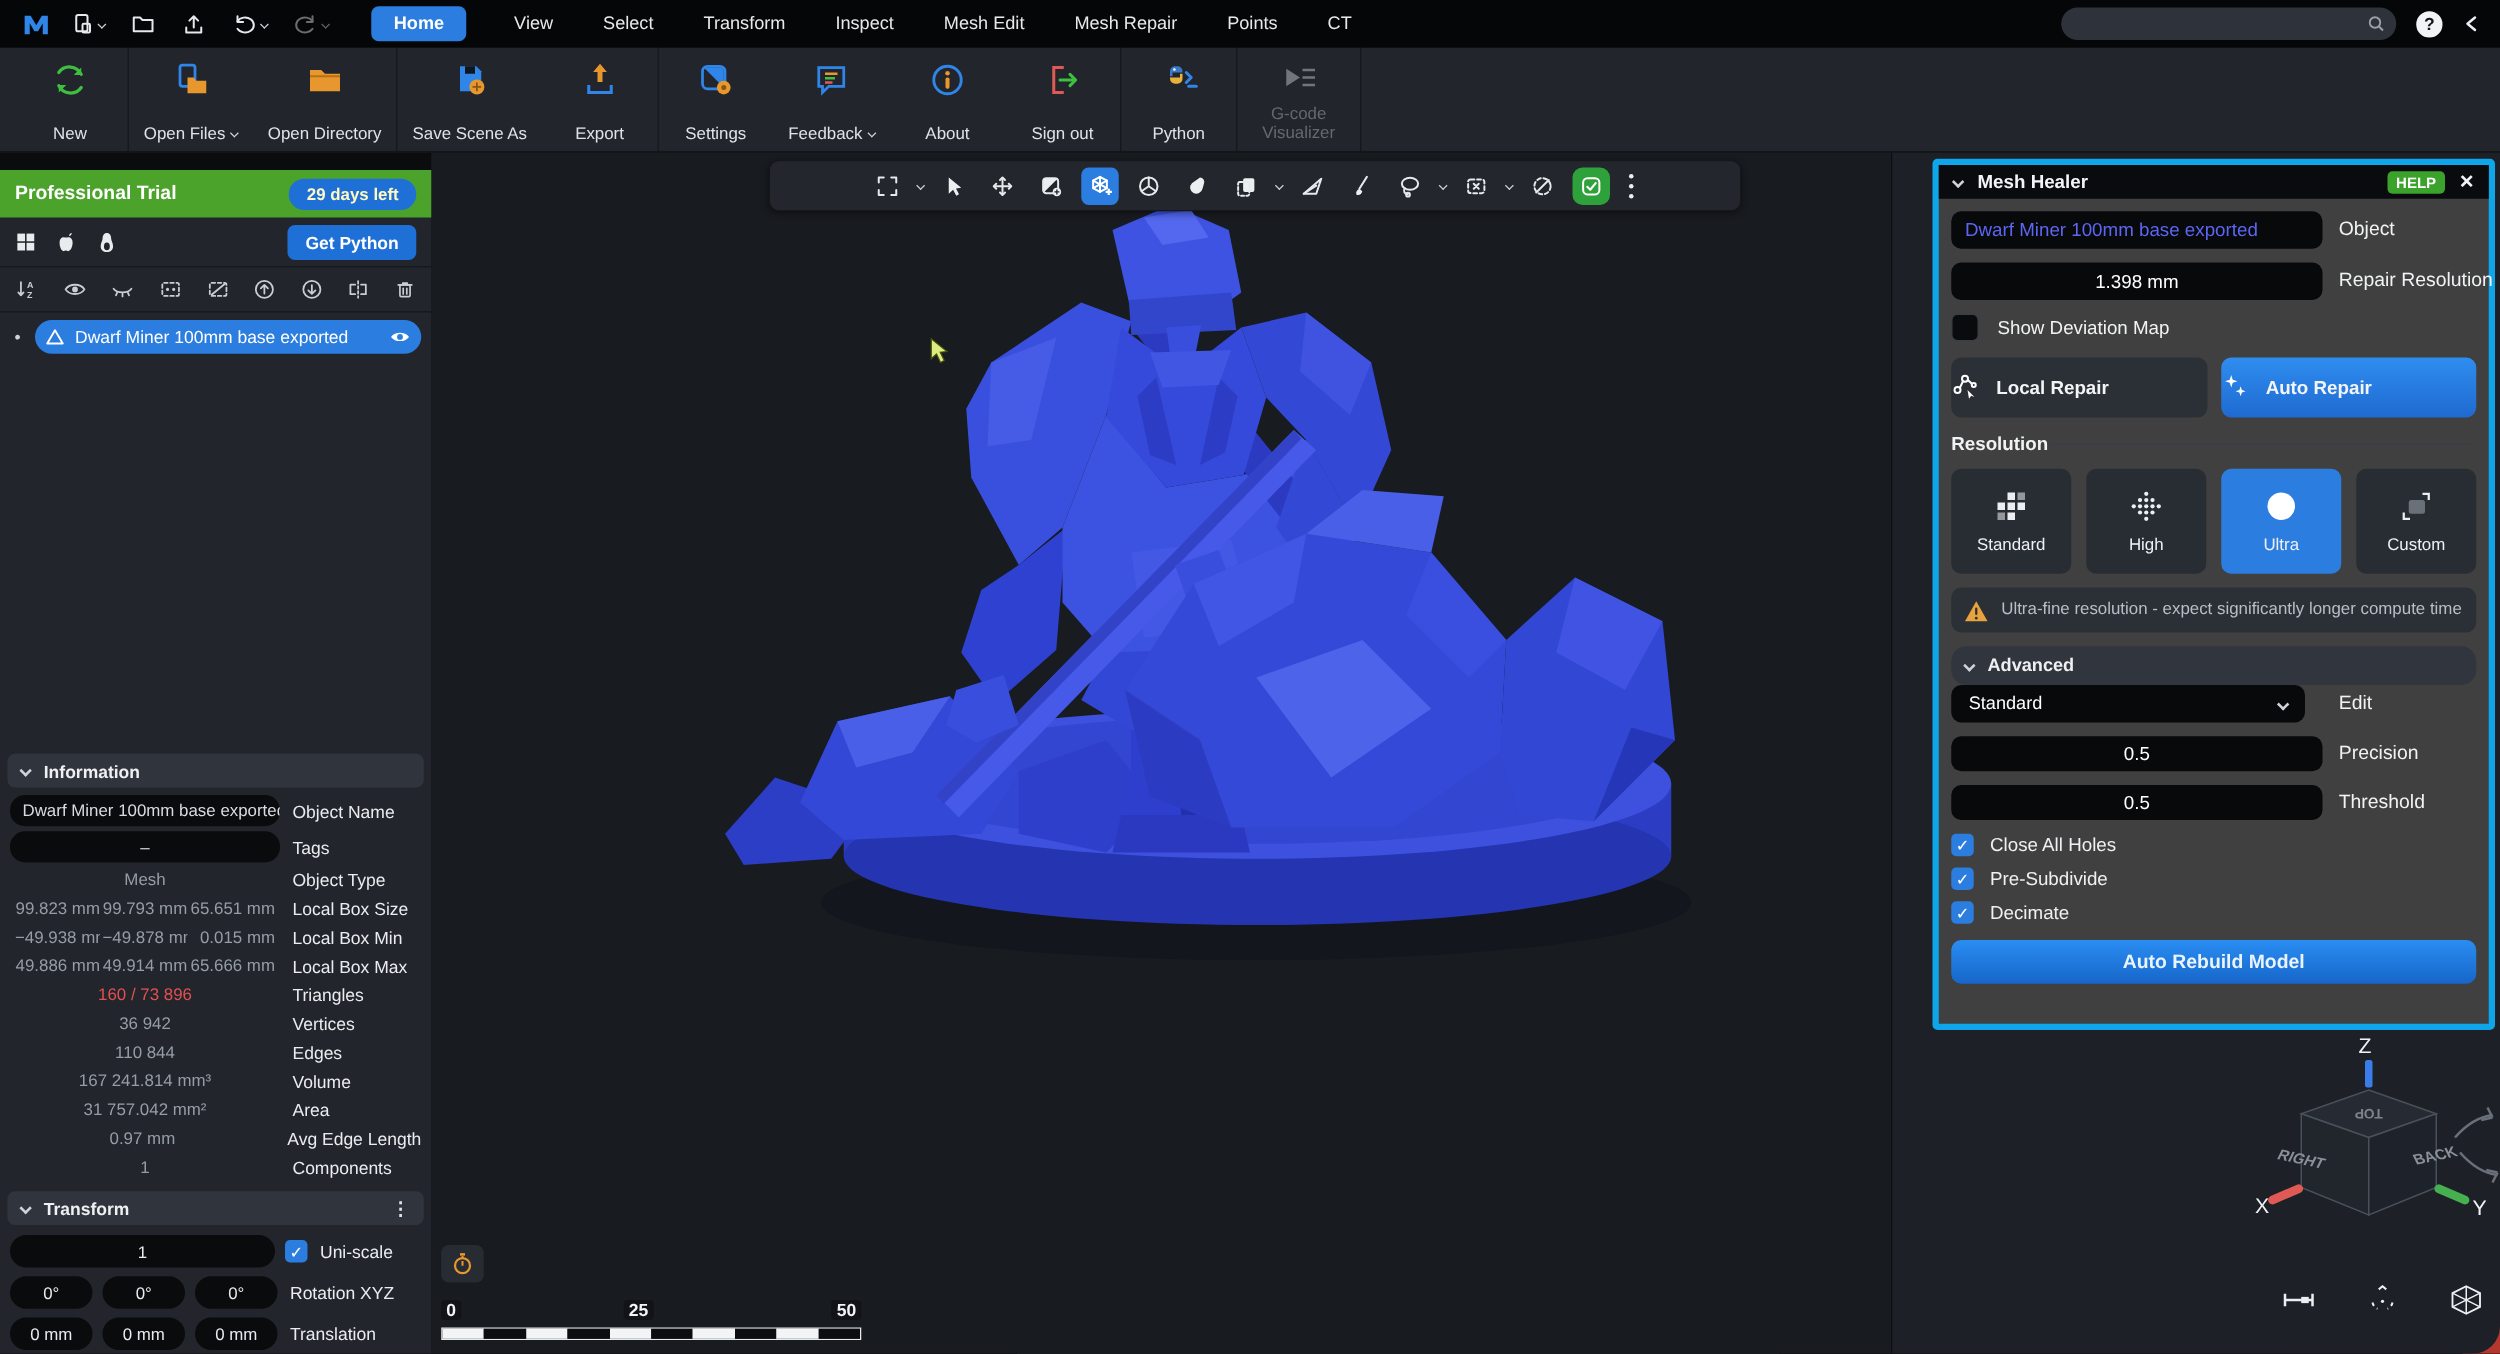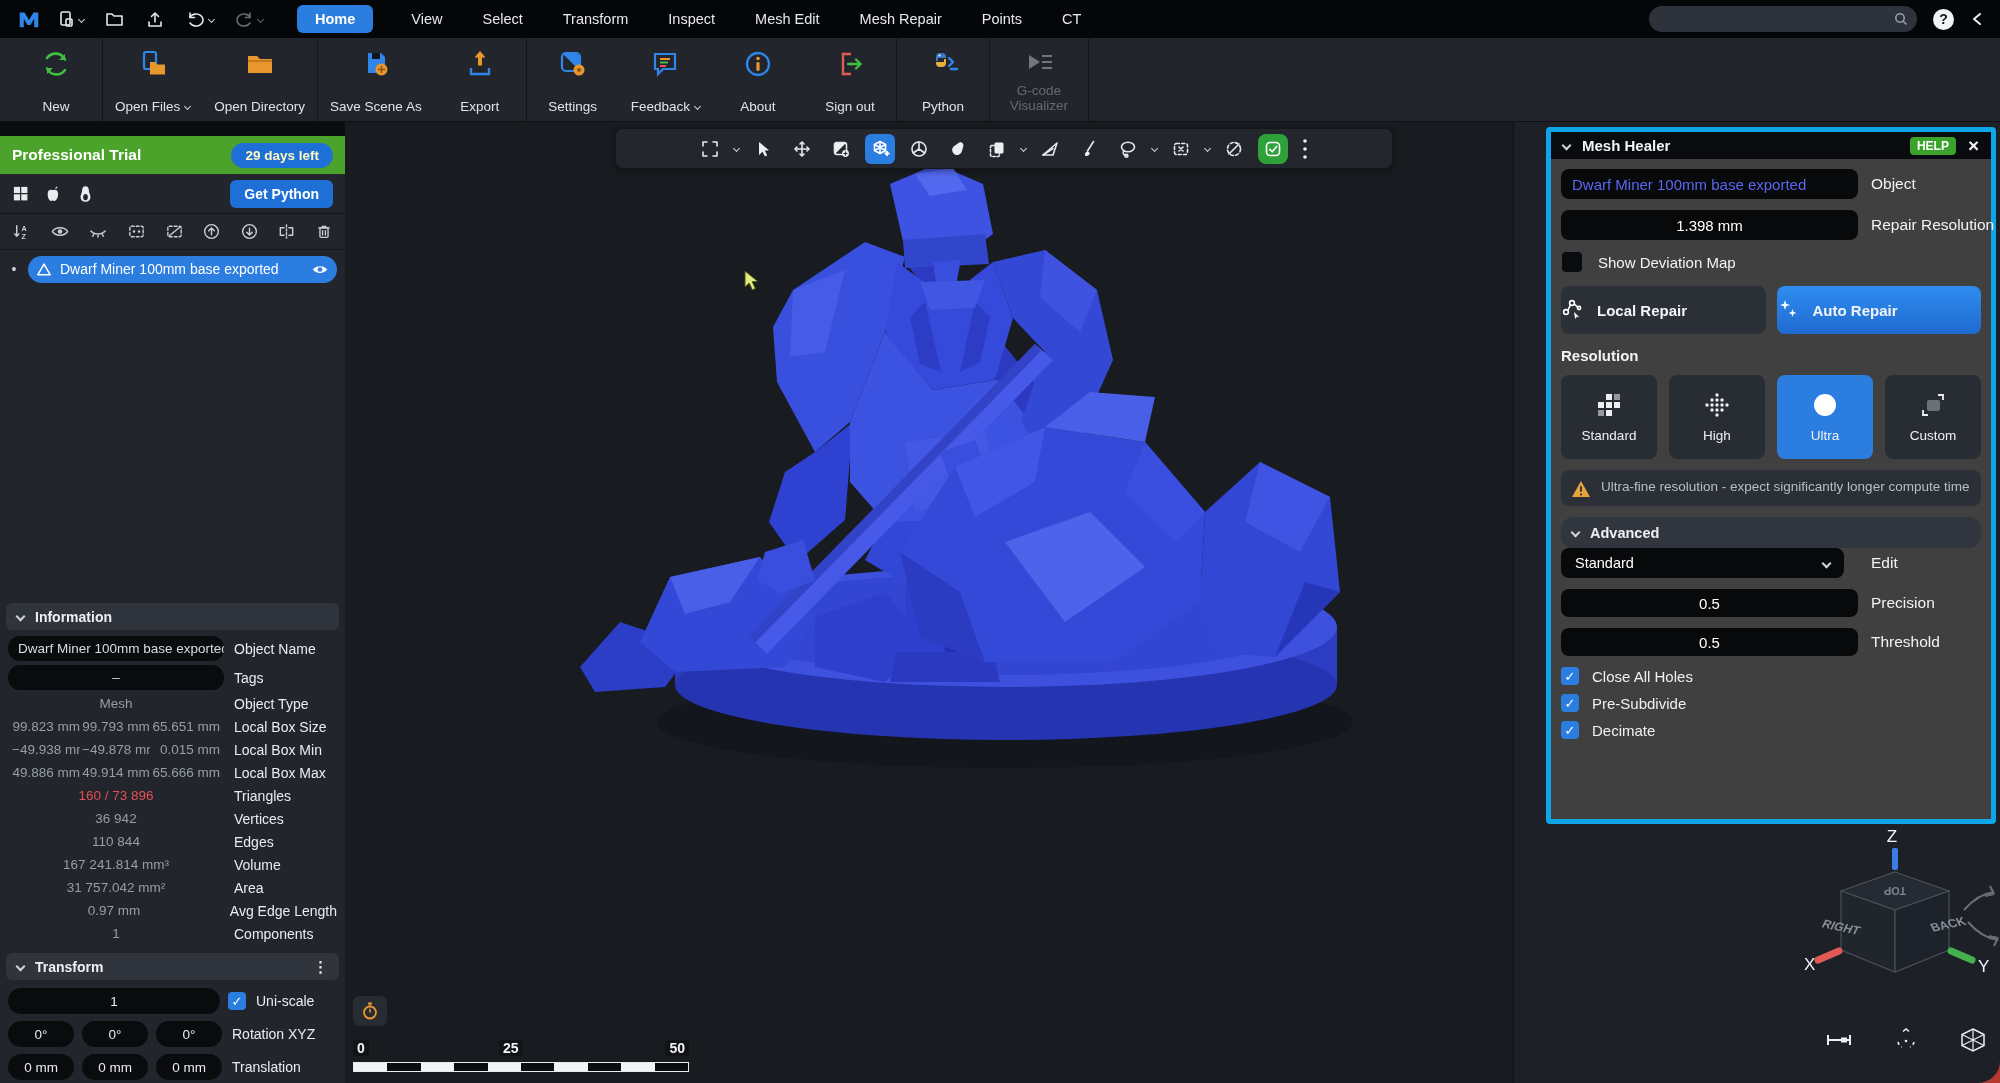--- a/index.html
+++ b/index.html
@@ -801,20 +801,21 @@
             <span>Close All Holes</span>
           </div>
         <div class="cbrow">
             <span class="cb">✓</span>
             <span>Pre-Subdivide</span>
           </div>
         <div class="cbrow">
             <span class="cb">✓</span>
             <span>Decimate</span>
           </div>
+        <div class="rebuild-btn">Auto Rebuild Model</div>
       </div>
     </div>
 
     <div class="gizmo">
       <svg width="210" height="190" viewBox="0 0 210 190">
         <text x="100" y="20" fill="#f0f2f4" font-size="17" font-family="Liberation Sans" text-anchor="middle">Z</text>
         <rect x="100" y="26" width="6" height="22" rx="2" fill="#3b7de8"></rect>
 
         <polygon points="103,50 157,69 103,88 49,69" fill="#262b33" stroke="#4a5059" stroke-width="1.2"></polygon>
         <polygon points="49,69 103,88 103,150 49,128" fill="#21252c" stroke="#4a5059" stroke-width="1.2"></polygon>

